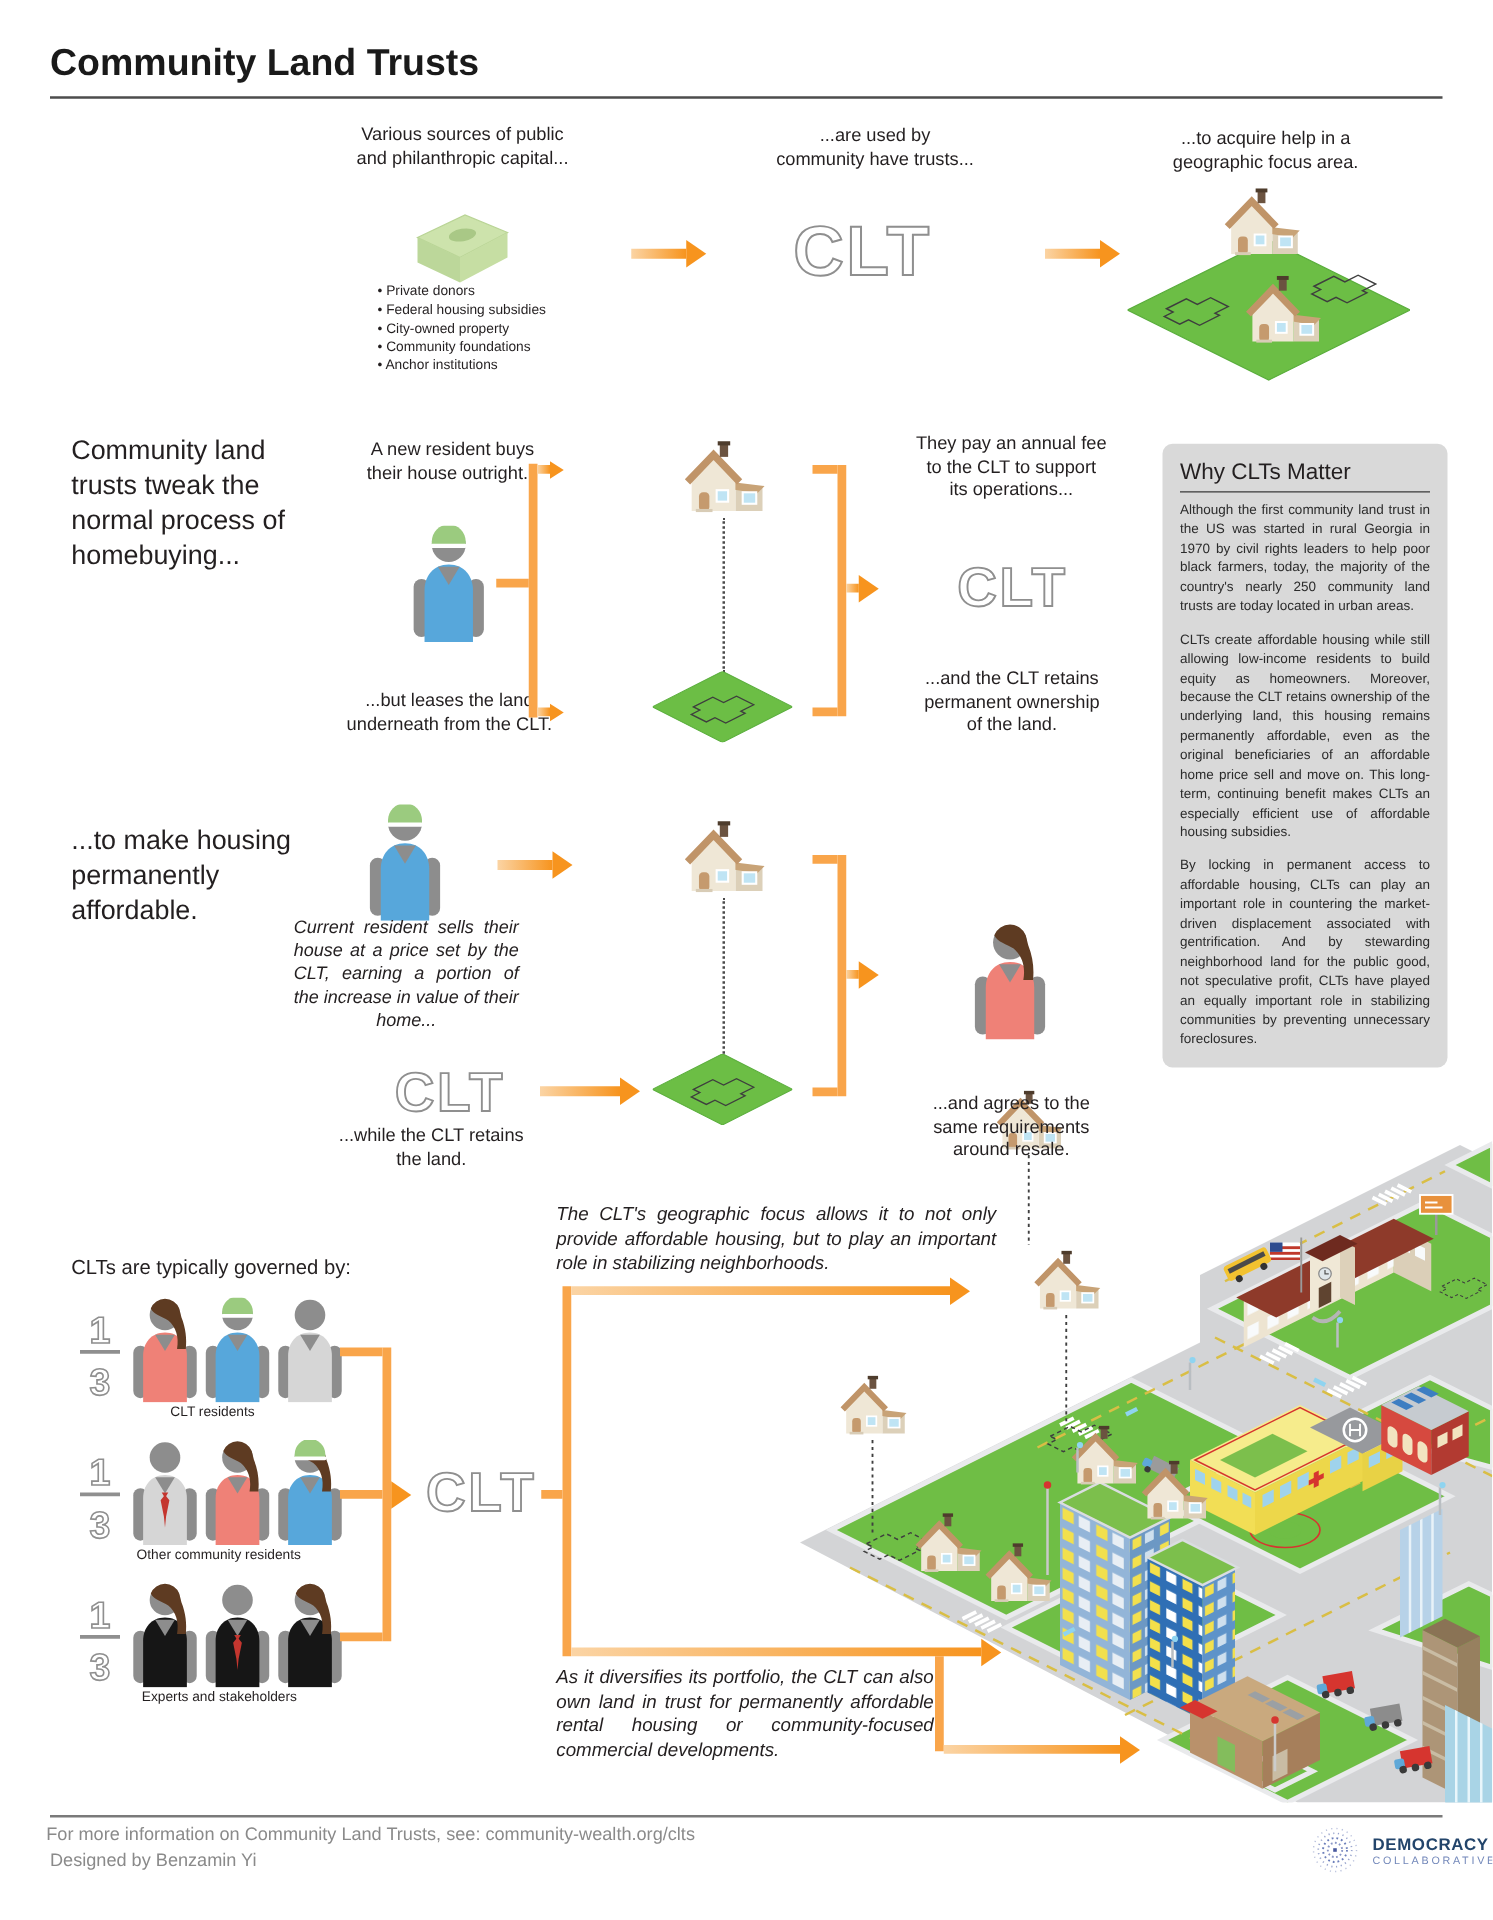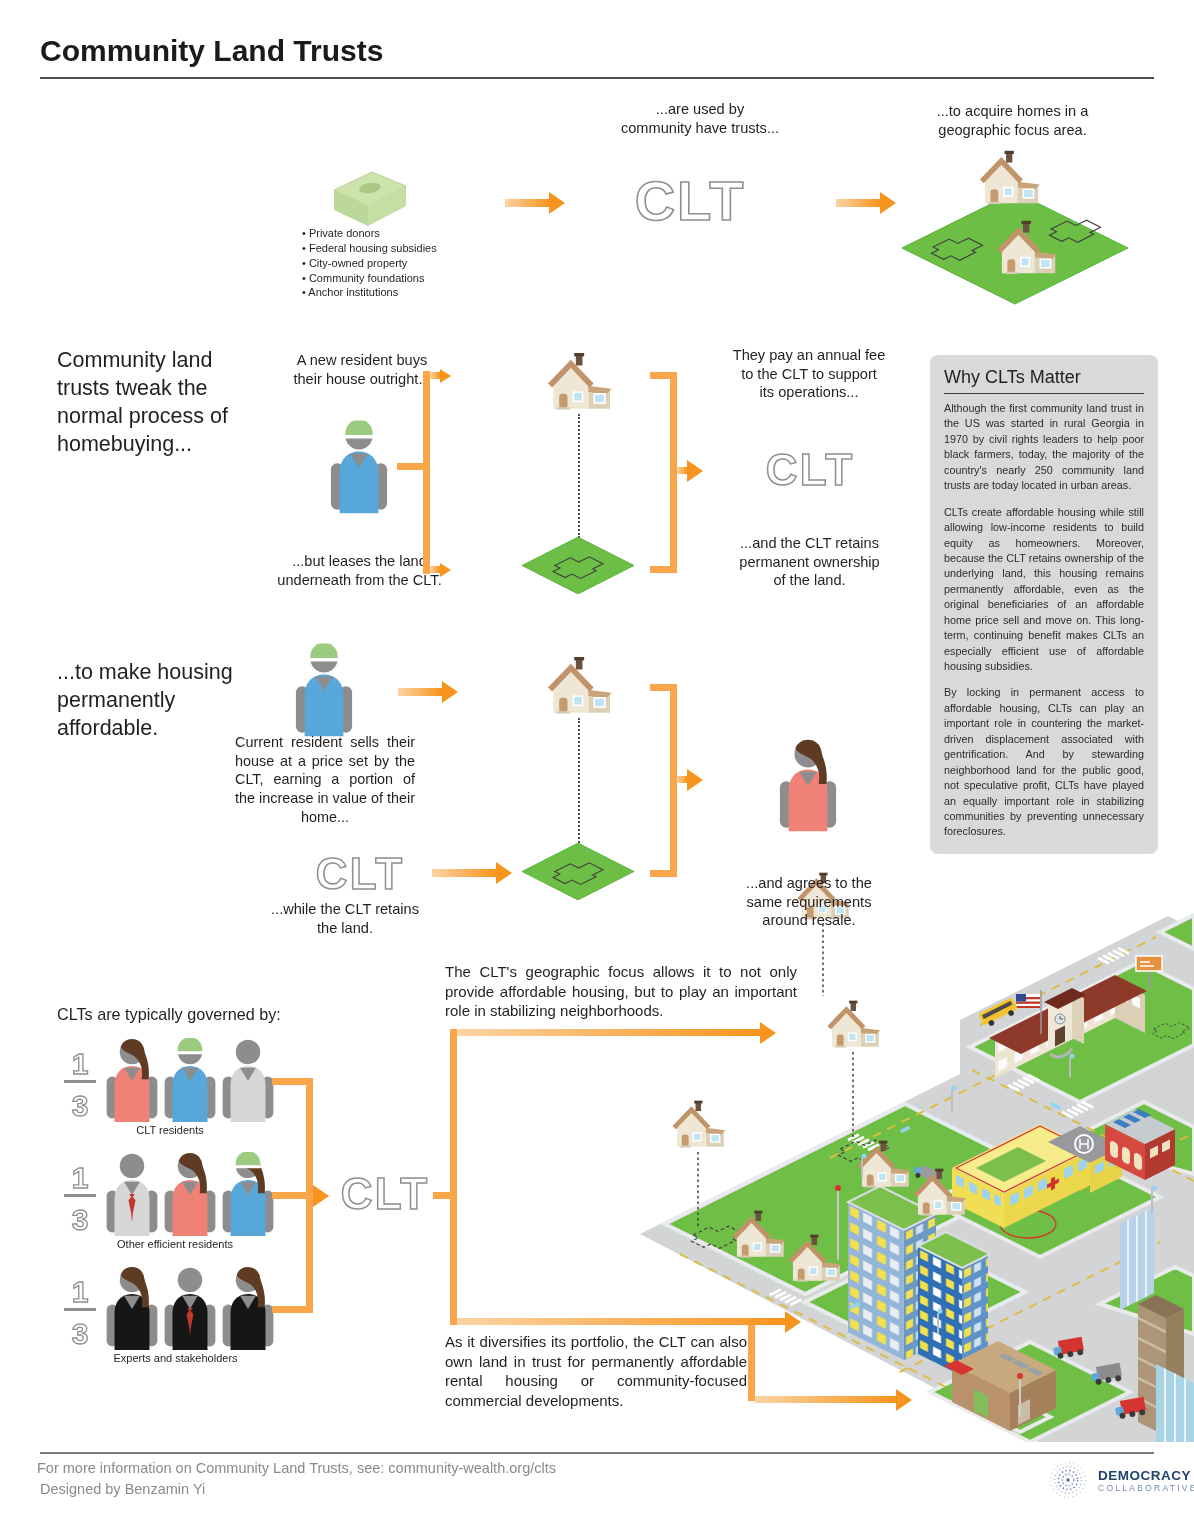--- a/index.html
+++ b/index.html
@@ -2,21 +2,21 @@
 <html><head>
 <meta charset="utf-8">
 <style>
   html,body{margin:0;padding:0;background:#fff;}
   .page{position:relative;width:1194px;height:1536px;background:#fff;overflow:hidden;
         font-family:"Liberation Sans",sans-serif;color:#231F20;}
   .abs{position:absolute;}
   .pre{white-space:pre-line;}
   .cap{font-size:14.6px;line-height:1.27;text-align:center;}
   .head{font-size:21.5px;line-height:1.31;}
-  .just{font-size:14.8px;line-height:1.3;text-align:justify;}
+  .just{font-size:14.8px;line-height:1.3;text-align:justify;font-style:italic;}
   .oline{position:absolute;background:#F9A54A;}
   .grad{background:linear-gradient(90deg,#FBD4A4,#F7941E);}
   .tri{position:absolute;width:0;height:0;border-top:11px solid transparent;
        border-bottom:11px solid transparent;border-left:16px solid #F7941E;}
   .tri-s{border-top-width:7px;border-bottom-width:7px;border-left-width:11px;}
   .bullet{font-size:11px;line-height:1.35;}
   .bullet::before{content:"• ";}
   .sidebar{background:#D9D9D9;border-radius:8px;padding:12px 14px;box-sizing:border-box;width:228px;}
   .sidebar h2{font-size:18px;margin:0 0 7px;border-bottom:1.5px solid #3A3A3A;padding-bottom:5px;font-weight:normal;}
   .sidebar p{font-size:10.8px;line-height:1.43;text-align:justify;margin:0 0 11px;color:#2B2B2B;}
@@ -341,20 +341,22 @@
         <circle cx="554" cy="316" r="2.5"></circle>
       <rect x="300" y="258" width="10" height="3.5" transform="rotate(-26.57 300 258)"></rect>
       <rect x="452" y="230" width="10" height="3.5" transform="rotate(26.57 452 230)"></rect>
       <rect x="250" y="434" width="10" height="3.5" transform="rotate(-26.57 250 434)"></rect>
     </g>
   </svg>
 
   <div class="abs" style="left:40px;top:34px;font-size:30px;font-weight:bold;color:#1A1A1A">Community Land Trusts</div>
   <div class="abs" style="left:40px;top:77px;width:1114px;height:2px;background:#4D4D4D"></div>
 
+  <div class="abs cap pre" style="left:250px;top:99px;width:240px">Various sources of public
+and philanthropic capital...</div>
 
   <svg class="abs" style="left:314px;top:164px" width="104" height="66" viewBox="0 0 104 66">
     <polygon points="20,26 58,8 92,22 54,42" fill="#CDE3AC" stroke="#B9D495"></polygon>
     <polygon points="20,26 54,42 54,62 20,46" fill="#BCD79A"></polygon>
     <polygon points="54,42 92,22 92,42 54,62" fill="#C6DEA3"></polygon>
     <ellipse cx="56" cy="24" rx="11" ry="5" fill="#A9C886" transform="rotate(-10 56 24)"></ellipse>
   </svg>
 
   <div class="abs" style="left:302px;top:226px;width:190px">
     <div class="bullet">Private donors</div>
@@ -369,21 +371,21 @@
 
   <div class="abs cap pre" style="left:585px;top:100px;width:230px">...are used by
 community have trusts...</div>
   <svg class="abs" style="left:620px;top:168px" width="140" height="64" viewBox="0 0 140 64">
     <text x="70" y="52" text-anchor="middle" font-size="56" font-weight="bold" letter-spacing="2" fill="#FFFFFF" stroke="#8F8F8F" stroke-width="1.6">CLT</text>
   </svg>
 
   <div class="abs oline grad" style="left:836px;top:199px;width:44px;height:8px"></div>
   <div class="tri" style="left:880px;top:192px"></div>
 
-  <div class="abs cap pre" style="left:890px;top:102px;width:245px">...to acquire homes in a
+  <div class="abs cap pre" style="left:890px;top:102px;width:245px">...to acquire help in a
 geographic focus area.</div>
   <svg class="abs" style="left:902px;top:148px" width="226" height="158" viewBox="0 0 226 158">
     <polygon points="113,44 226,100 113,156 0,100" fill="#6CBE45" stroke="#5AAE3C"></polygon>
     <use href="#parcel" x="24" y="84" width="62" height="30"></use>
     <use href="#parcel" x="142" y="66" width="62" height="30"></use>
     <use href="#house" x="75" y="2" width="66" height="58"></use>
     <use href="#house" x="92" y="72" width="66" height="58"></use>
   </svg>
 
   <div class="abs head pre" style="left:57px;top:346px;width:205px">Community land
@@ -537,21 +539,21 @@
         </g>
       </svg>
     <svg width="56" height="84" viewBox="0 0 64 96">
         <g style="color:#57A7DB">
           <use href="#person"></use>
           <use href="#p-hair"></use>
           <use href="#p-cap"></use>
         </g>
       </svg>
   </div>
-  <div class="abs glabel" style="left:55px;top:1238px;width:240px">Other efficient residents</div>
+  <div class="abs glabel" style="left:55px;top:1238px;width:240px">Other community residents</div>
 
   <svg class="abs" style="left:60px;top:1274px" width="40" height="76" viewBox="0 0 40 76">
     <text x="20" y="28" text-anchor="middle" font-size="30" font-weight="bold" fill="#FFF" stroke="#8F8F8F" stroke-width="1.3">1</text>
     <rect x="4" y="34" width="32" height="3" fill="#8F8F8F"></rect>
     <text x="20" y="70" text-anchor="middle" font-size="30" font-weight="bold" fill="#FFF" stroke="#8F8F8F" stroke-width="1.3">3</text>
   </svg>
   <div class="people" style="left:104px;top:1266px">
     <svg width="56" height="84" viewBox="0 0 64 96">
         <g style="color:#161616">
           <use href="#person"></use>

